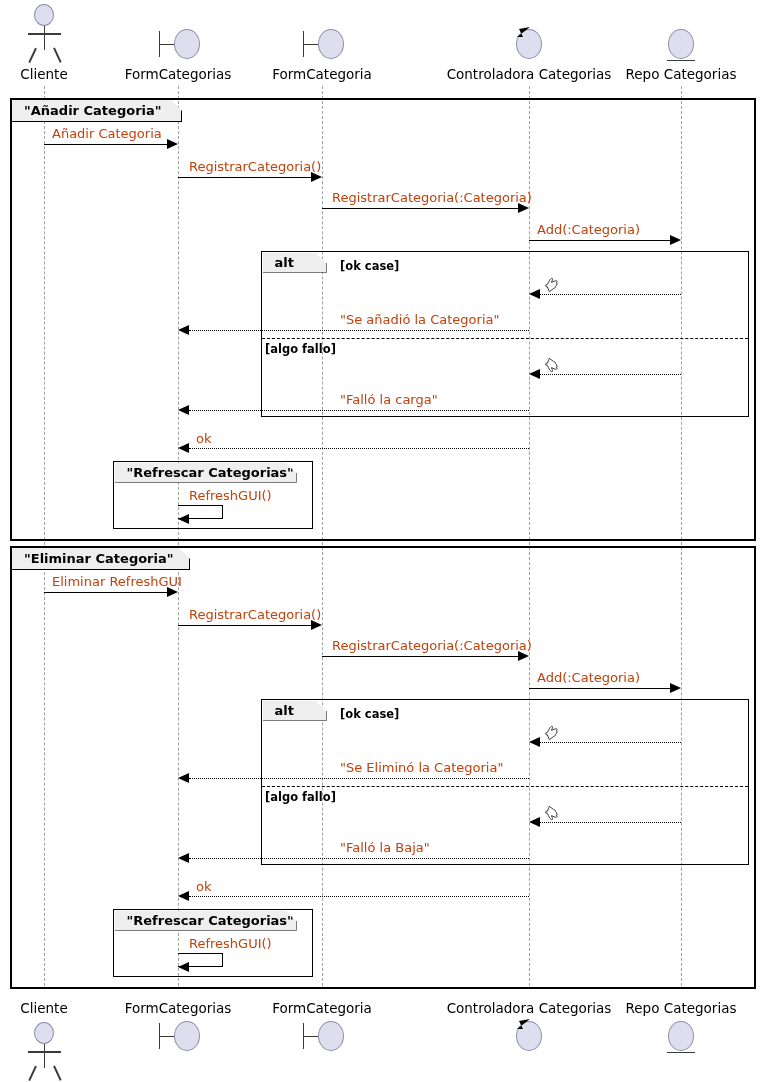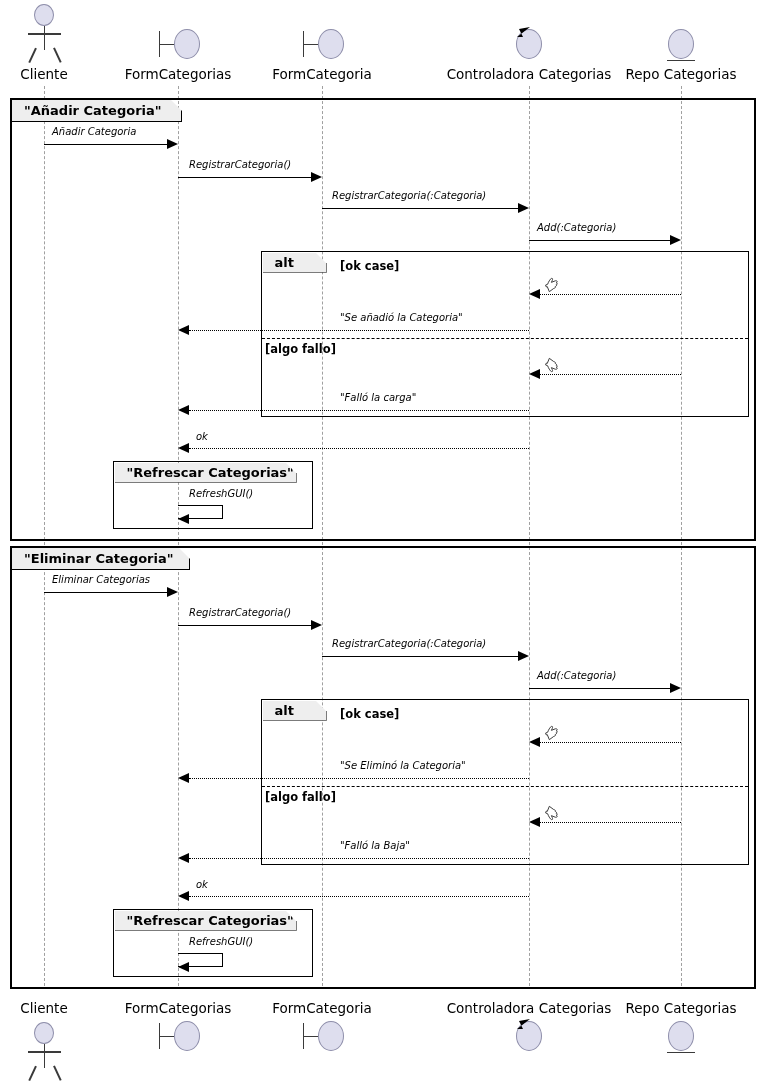--- a/index.html
+++ b/index.html
@@ -128,24 +128,23 @@
   .msg-line {
     position: absolute;
     height: 0;
     border-top: 1.5px solid #000000;
   }
   .msg-line.dashed {
     border-top: 1.5px dotted #000000;
   }
   .msg-label {
     position: absolute;
-    font-size: 10px;
-    color: #000000;
+    font-size: 13px;
+    color: #c2410c;
     white-space: nowrap;
-    font-style: italic;
   }
   .arrow-head {
     position: absolute;
     width: 0; height: 0;
   }
   .arrow-right {
     border-top: 5px solid transparent;
     border-bottom: 5px solid transparent;
     border-left: 11px solid #000000;
   }
@@ -267,21 +266,21 @@
 
   <div class="frame-inner" style="left:113px; top:461px; width:200px; height:68px;"></div>
   <div class="frame-tab clip" style="left:114.5px; top:462.5px; width:182px; height:20px;">"Refrescar Categorias"</div>
   <div class="msg-label" style="left:189px; top:488px;">RefreshGUI()</div>
   <div class="self-call" style="left:178px; top:505px; width:45px; height:14px;"></div>
   <div class="arrow-head arrow-left" style="left:178px; top:514px;"></div>
 
   <div class="frame" style="left:10px; top:546px; width:746px; height:443px;"></div>
   <div class="frame-tab clip" style="left:12px; top:548px; width:178px; height:22px;">"Eliminar Categoria"</div>
 
-  <div class="msg-label" style="left:52px; top:574px;">Eliminar Categorias</div>
+  <div class="msg-label" style="left:52px; top:574px;">Eliminar RefreshGUI</div>
   <div class="msg-line" style="left:44px; top:592px; width:123px;"></div>
   <div class="arrow-head arrow-right" style="left:167px; top:587px;"></div>
 
   <div class="msg-label" style="left:189px; top:607px;">RegistrarCategoria()</div>
   <div class="msg-line" style="left:178px; top:625px; width:133px;"></div>
   <div class="arrow-head arrow-right" style="left:311px; top:620px;"></div>
 
   <div class="msg-label" style="left:332px; top:638px;">RegistrarCategoria(:Categoria)</div>
   <div class="msg-line" style="left:322px; top:656px; width:196px;"></div>
   <div class="arrow-head arrow-right" style="left:518px; top:651px;"></div>

